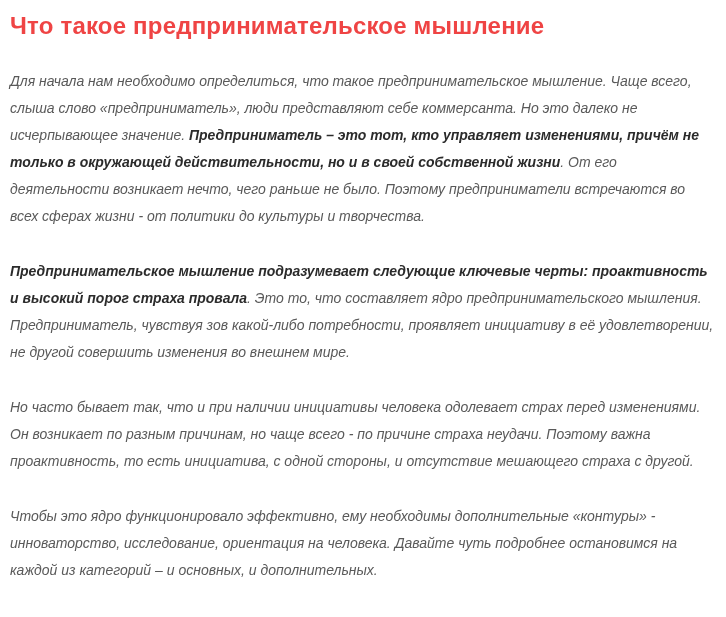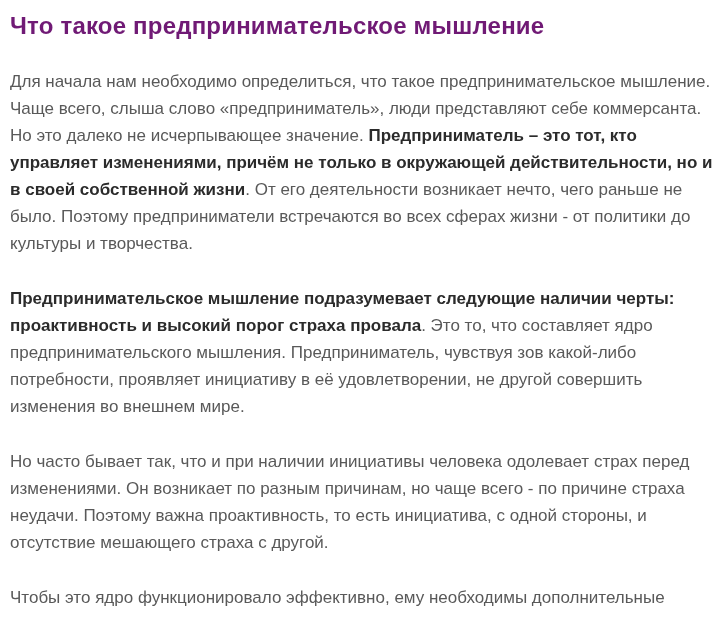--- a/index.html
+++ b/index.html
@@ -16,43 +16,44 @@
   .page {
     box-sizing: border-box;
     width: 726px;
     padding: 10px 12px 0 10px;
   }
   h1.page-title {
     margin: 2px 0 28px 0;
     font-size: 24px;
     line-height: 28px;
     font-weight: 700;
-    color: #701a75;
+    color: #ef4444;
     letter-spacing: 0.2px;
   }
   p.paragraph {
     margin: 0 0 28px 0;
-    font-size: 17px;
+    font-size: 14px;
     line-height: 27px;
     color: #595959;
     letter-spacing: 0;
+    font-style: italic;
   }
   p.paragraph strong {
     font-weight: 700;
     color: #2b2b2b;
   }
 </style>
 </head>
 <body>
 
 <div class="page">
 
   <h1 class="page-title">Что такое предпринимательское мышление</h1>
 
   <p class="paragraph"><span>Для начала нам необходимо определиться, что такое предпринимательское мышление. Чаще всего, слыша слово «предприниматель», люди представляют себе коммерсанта. Но это далеко не исчерпывающее значение. </span><strong>Предприниматель – это тот, кто управляет изменениями, причём не только в окружающей действительности, но и в своей собственной жизни</strong><span>. От его деятельности возникает нечто, чего раньше не было. Поэтому предприниматели встречаются во всех сферах жизни - от политики до культуры и творчества.</span></p>
 
-  <p class="paragraph"><strong>Предпринимательское мышление подразумевает следующие наличии черты: проактивность и высокий порог страха провала</strong><span>. Это то, что составляет ядро предпринимательского мышления. Предприниматель, чувствуя зов какой-либо потребности, проявляет инициативу в её удовлетворении, не другой совершить изменения во внешнем мире.</span></p>
+  <p class="paragraph"><strong>Предпринимательское мышление подразумевает следующие ключевые черты: проактивность и высокий порог страха провала</strong><span>. Это то, что составляет ядро предпринимательского мышления. Предприниматель, чувствуя зов какой-либо потребности, проявляет инициативу в её удовлетворении, не другой совершить изменения во внешнем мире.</span></p>
 
   <p class="paragraph"><span>Но часто бывает так, что и при наличии инициативы человека одолевает страх перед изменениями. Он возникает по разным причинам, но чаще всего - по причине страха неудачи. Поэтому важна проактивность, то есть инициатива, с одной стороны, и отсутствие мешающего страха с другой.</span></p>
 
   <p class="paragraph"><span>Чтобы это ядро функционировало эффективно, ему необходимы дополнительные «контуры» - инноваторство, исследование, ориентация на человека. Давайте чуть подробнее остановимся на каждой из категорий – и основных, и дополнительных.</span></p>
 
 </div>
 
 </body></html>

